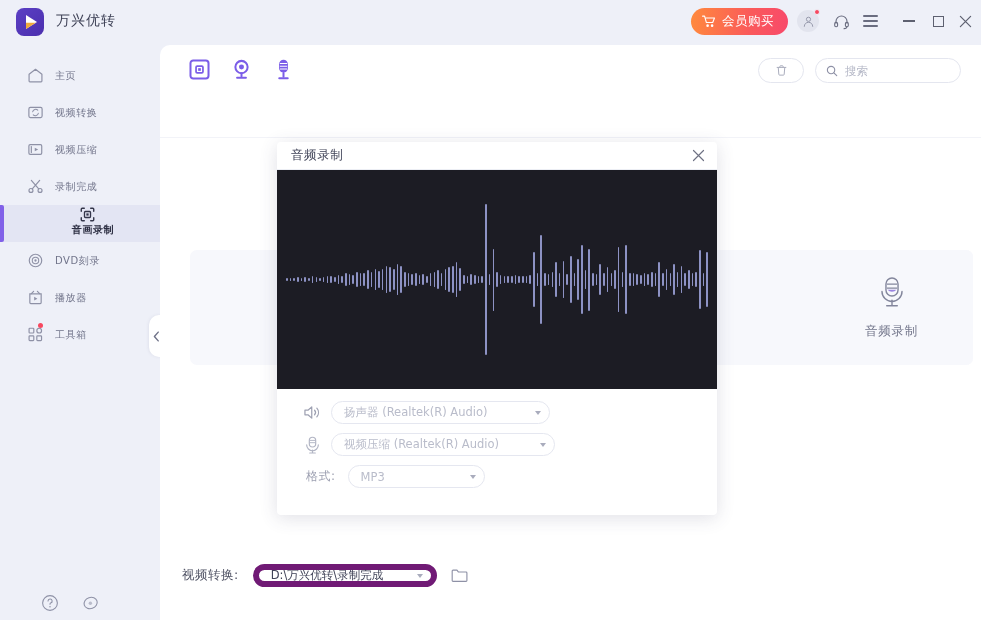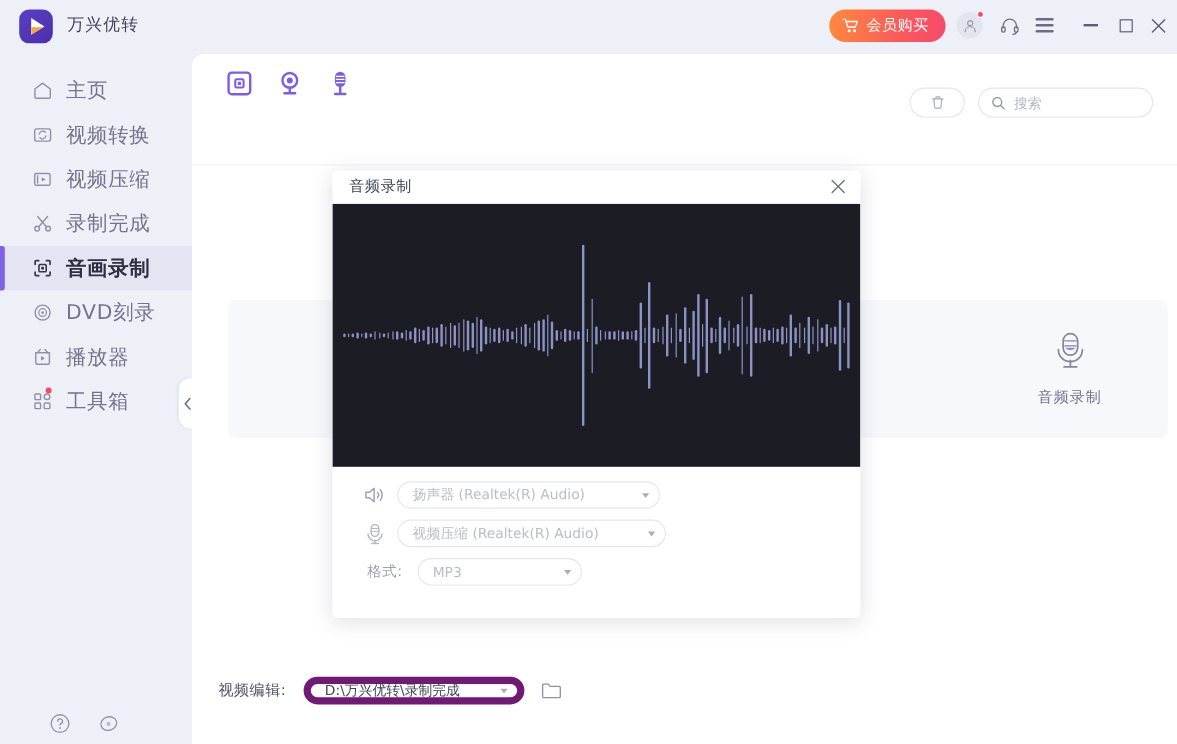--- a/index.html
+++ b/index.html
@@ -105,23 +105,23 @@
     position: relative; height: 37px; margin-bottom: 0;
     display: flex; align-items: center; padding-left: 26px;
     cursor: pointer;
   }
   .nav-item .nav-ico {
     width: 18px; height: 18px; margin-right: 11px;
     display: flex; align-items: center; justify-content: center;
     flex: 0 0 18px;
   }
   .nav-label {
-    font-size: 17px; color: #71748a; letter-spacing: 0.6px;
-  }
-  .nav-item.active { background: #e3e5f3; }
+    font-size: 10px; color: #71748a; letter-spacing: 0.6px;
+  }
+  .nav-item.active { background: #e3e5f3; flex-direction: column; }
   .nav-item.active::before {
     content: ""; position: absolute; left: 0; top: 0;
     width: 4px; height: 100%; background: #8161e8;
     border-radius: 0 2px 2px 0;
   }
   .nav-item.active .nav-label { color: #2c2e42; font-weight: bold; }
   .nav-badge {
     position: absolute; width: 5px; height: 5px; border-radius: 50%;
     background: #f7485f; left: 38px; top: 7px;
   }
@@ -155,21 +155,21 @@
     position: absolute; left: 0; top: 0; width: 821px; height: 48px;
     display: flex; align-items: center;
   }
   .tab-ico {
     width: 34px; height: 34px; margin-left: 8px;
     display: flex; align-items: center; justify-content: center;
     cursor: pointer;
   }
   .tab-ico:first-child { margin-left: 22px; }
   .search-row {
-    position: absolute; right: 20px; top: 28px;
+    position: absolute; right: 20px; top: 13px;
     display: flex; align-items: flex-end; gap: 11px;
   }
   .trash-btn {
     width: 46px; height: 25px; border-radius: 13px;
     border: 1px solid #e4e6ef; background: #fff;
     display: flex; align-items: center; justify-content: center;
     cursor: pointer;
   }
   .search-box {
     width: 146px; height: 25px; border-radius: 13px;
@@ -537,21 +537,21 @@
           <path d="M13.2 15.6h9.6a6.4 6.4 0 0 1-9.6 0z" fill="#9a84e0"></path>
           <path d="M7.4 17.4a10.6 10.6 0 0 0 21.2 0" fill="none" stroke="#83869c" stroke-width="1.5" stroke-linecap="round"></path>
           <path d="M18 26.8v5.4" stroke="#83869c" stroke-width="1.5" stroke-linecap="round"></path>
           <path d="M12.4 32.6h11.2" stroke="#83869c" stroke-width="1.5" stroke-linecap="round"></path>
         </svg>
         <span class="mic-card-label">音频录制</span>
       </div>
     </div>
 
     <div class="out-row">
-      <span class="out-label">视频编辑:</span>
+      <span class="out-label">视频转换:</span>
       <div class="out-sel">
         <span class="out-text">D:\万兴优转\录制完成</span>
         <span class="caret"></span>
       </div>
       <span class="folder-btn">
         <svg width="17" height="15" viewBox="0 0 18 16">
           <path d="M1.2 13.4V3.2a.9.9 0 0 1 .9-.9h4.2l1.6 2h8.1a.9.9 0 0 1 .9.9v8.2a.9.9 0 0 1-.9.9H2.1a.9.9 0 0 1-.9-.9z" fill="none" stroke="#8e91a6" stroke-width="1.2" stroke-linejoin="round"></path>
         </svg>
       </span>
     </div>

